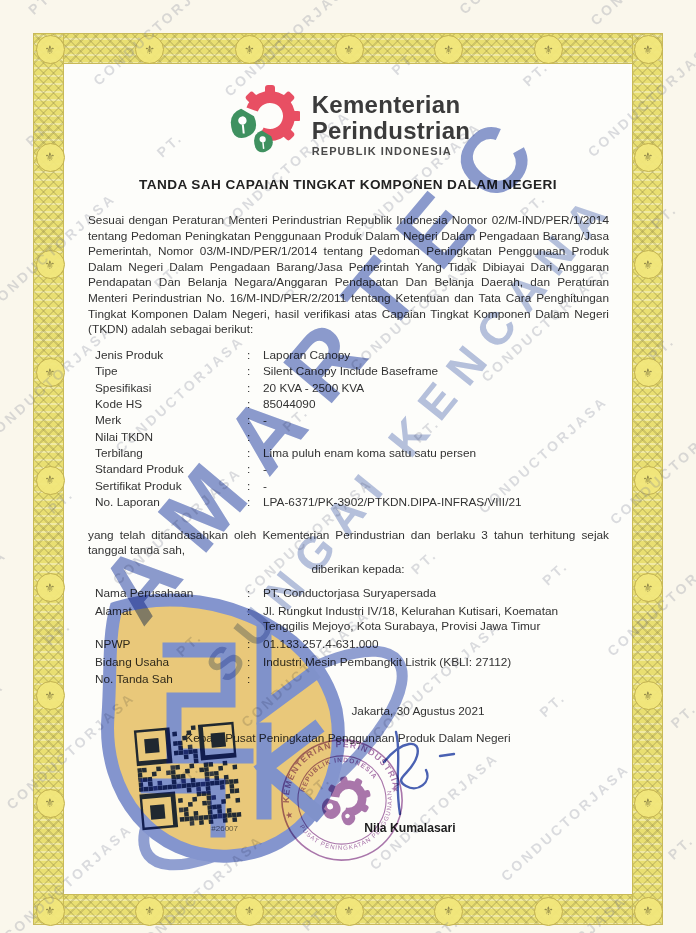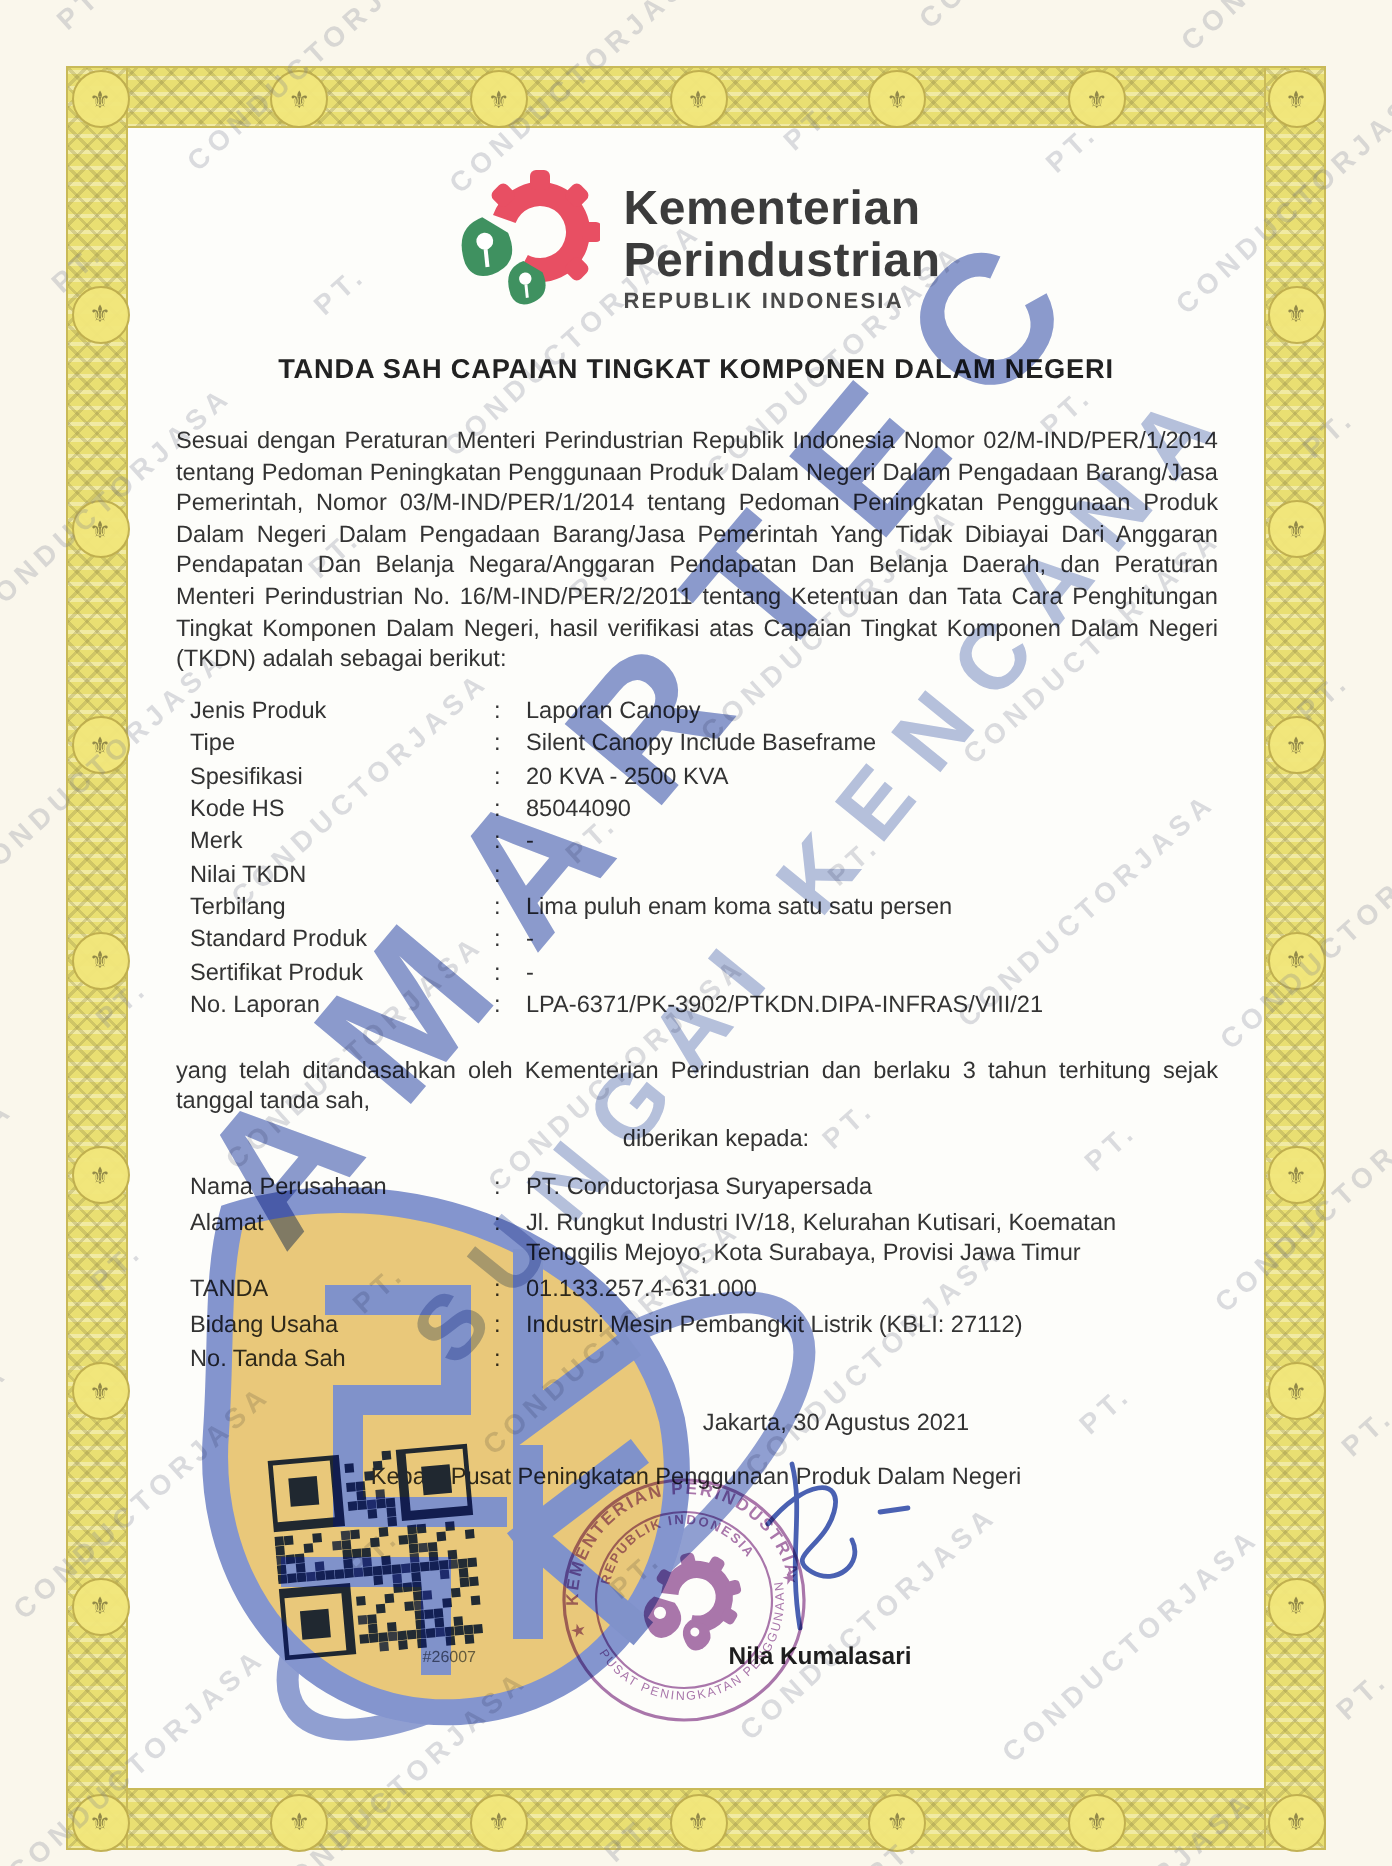--- a/index.html
+++ b/index.html
@@ -226,21 +226,21 @@
           <span class="f-colon">:</span>
           <span class="f-value">PT. Conductorjasa Suryapersada</span>
         </div>
         <div class="field-row">
           <span class="f-label">Alamat</span>
           <span class="f-colon">:</span>
           <span class="f-value">Jl. Rungkut Industri IV/18, Kelurahan Kutisari, Koematan
 Tenggilis Mejoyo, Kota Surabaya, Provisi Jawa Timur</span>
         </div>
         <div class="field-row">
-          <span class="f-label">TANDA</span>
+          <span class="f-label">NPWP</span>
           <span class="f-colon">:</span>
           <span class="f-value">01.133.257.4-631.000</span>
         </div>
         <div class="field-row">
           <span class="f-label">Bidang Usaha</span>
           <span class="f-colon">:</span>
           <span class="f-value">Industri Mesin Pembangkit Listrik (KBLI: 27112)</span>
         </div>
         <div class="field-row">
           <span class="f-label">No. Tanda Sah</span>

